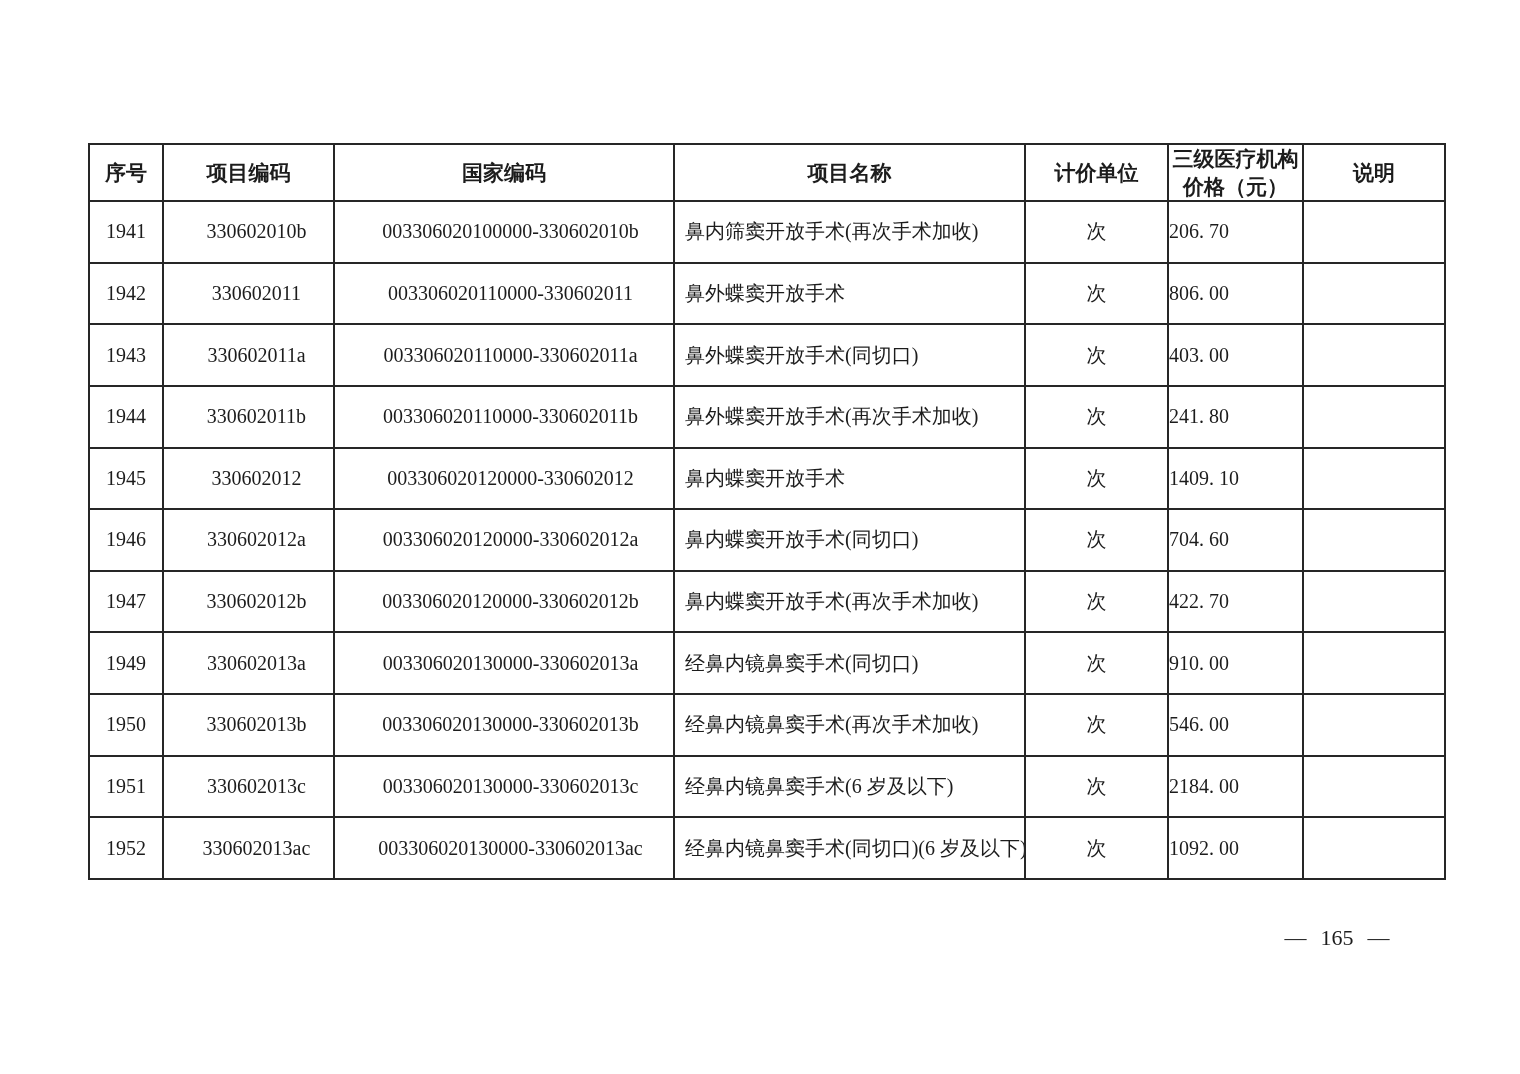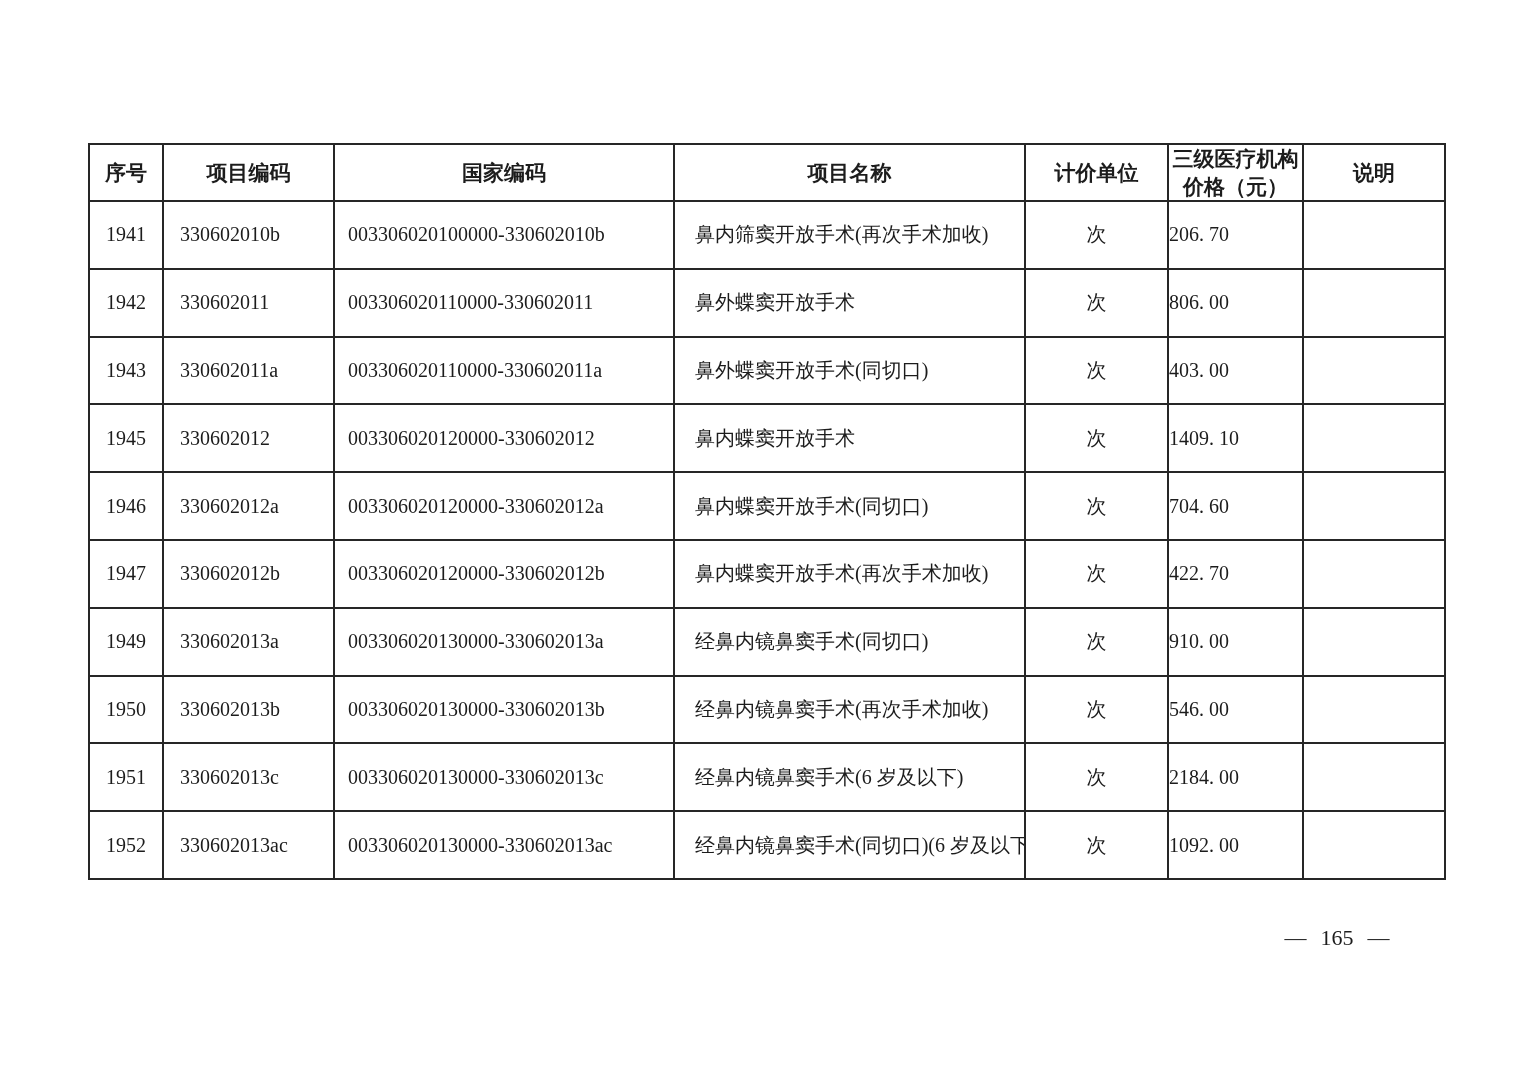--- a/index.html
+++ b/index.html
@@ -42,23 +42,23 @@
     white-space: pre-line;
     line-height: 1.3;
     padding: 0;
   }
   .price-table td {
     font-size: 20px;
     white-space: nowrap;
     padding: 0;
   }
   td.c-seq   { text-align: center; margin-top: 25px; }
-  td.c-item  { text-align: left; padding-left: 16px; }
-  td.c-nat   { text-align: left; padding-left: 13px; }
-  td.c-name  { text-align: left; padding-left: 20px; }
+  td.c-item  { text-align: center; padding-left: 16px; }
+  td.c-nat   { text-align: center; padding-left: 13px; }
+  td.c-name  { text-align: left; padding-left: 10px; }
   td.c-unit  { text-align: center; }
   td.c-price { }
   td.c-note  { text-align: center; }
   .page-number {
     position: absolute;
     left: 1262px;
     top: 922px;
     width: 150px;
     height: 32px;
     display: flex;
@@ -120,20 +120,29 @@
   <tr>
     <td class="c-seq">1943</td>
     <td class="c-item">330602011a</td>
     <td class="c-nat">003306020110000-330602011a</td>
     <td class="c-name">鼻外蝶窦开放手术(同切口)</td>
     <td class="c-unit">次</td>
     <td class="c-price">403. 00</td>
     <td class="c-note"></td>
   </tr>
 
+  <tr>
+    <td class="c-seq">1944</td>
+    <td class="c-item">330602011b</td>
+    <td class="c-nat">003306020110000-330602011b</td>
+    <td class="c-name">鼻外蝶窦开放手术(再次手术加收)</td>
+    <td class="c-unit">次</td>
+    <td class="c-price">241. 80</td>
+    <td class="c-note"></td>
+  </tr>
 
   <tr>
     <td class="c-seq">1945</td>
     <td class="c-item">330602012</td>
     <td class="c-nat">003306020120000-330602012</td>
     <td class="c-name">鼻内蝶窦开放手术</td>
     <td class="c-unit">次</td>
     <td class="c-price">1409. 10</td>
     <td class="c-note"></td>
   </tr>

